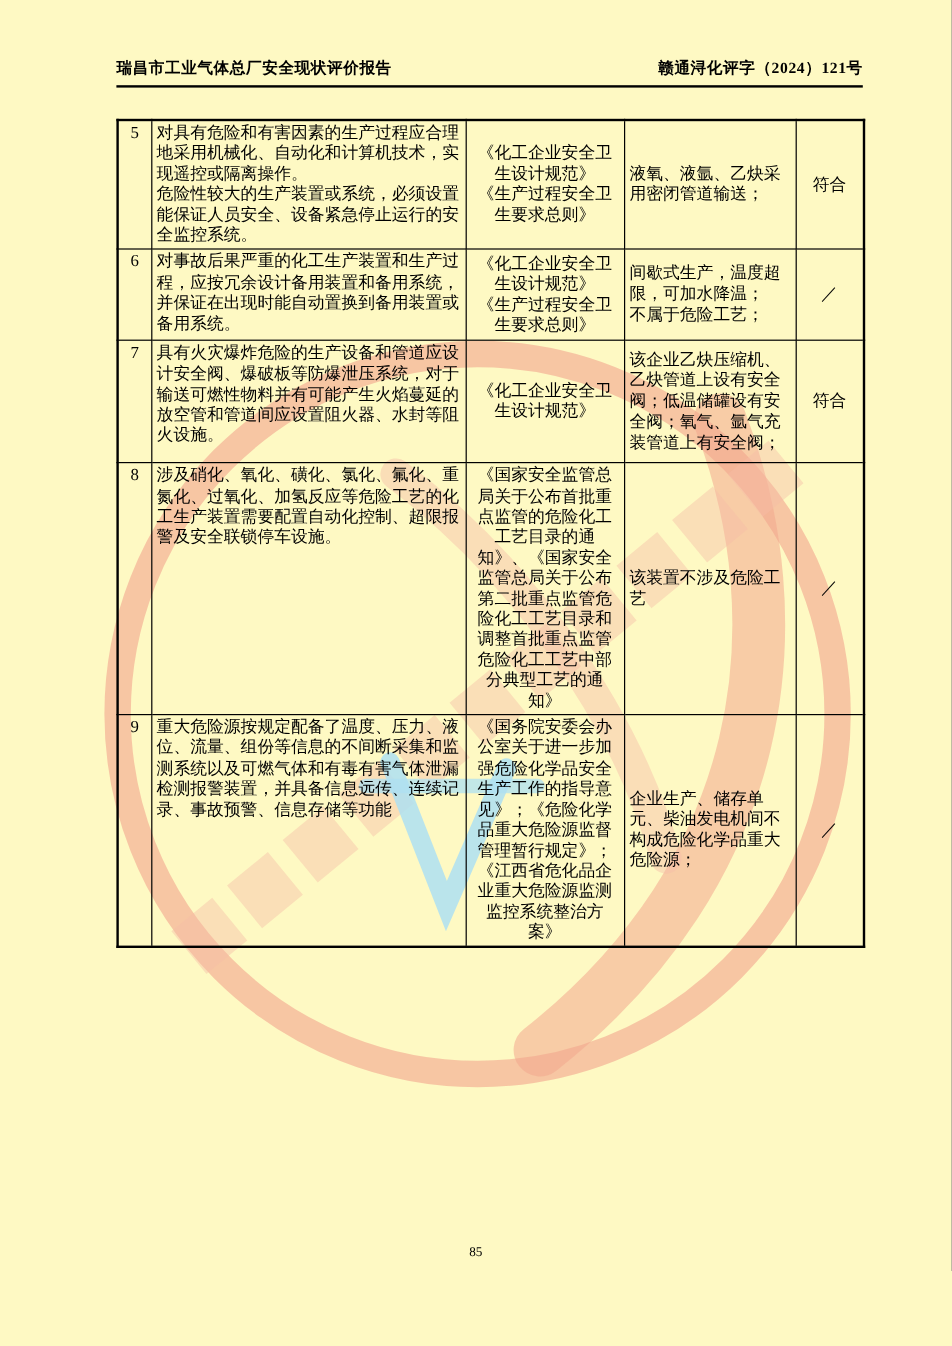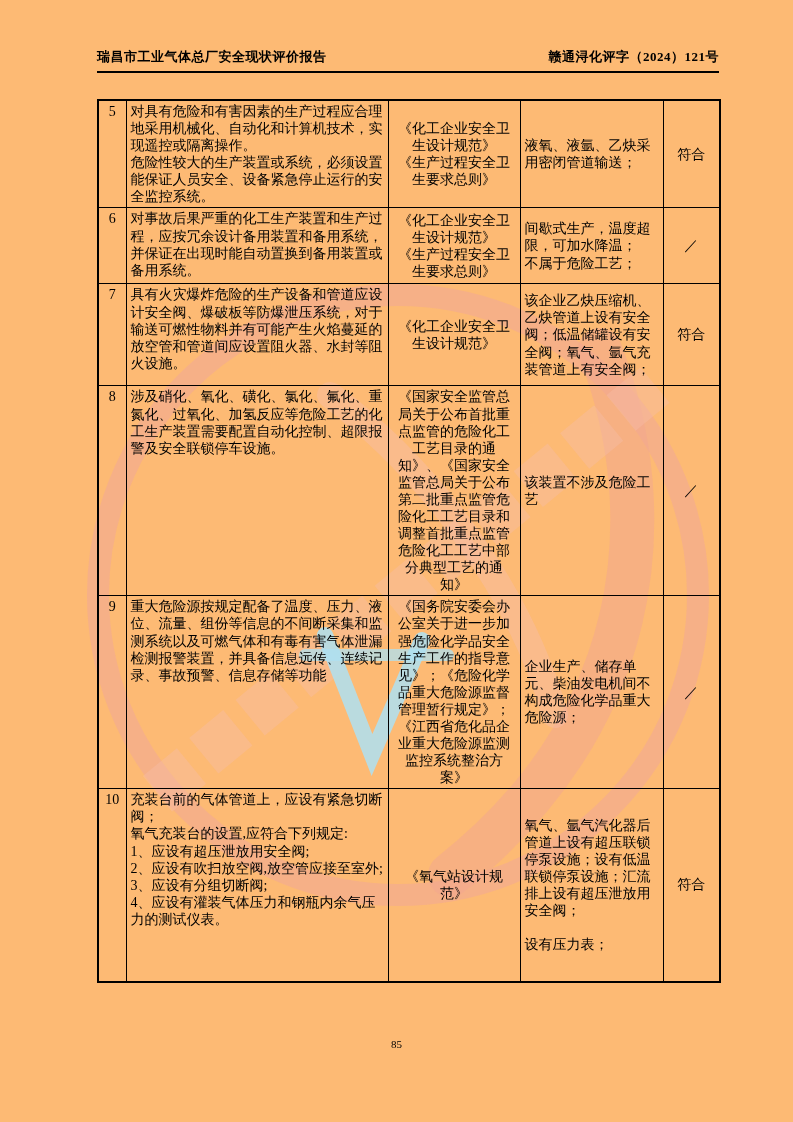--- a/index.html
+++ b/index.html
@@ -1,21 +1,21 @@
 <!DOCTYPE html>
 <html><head>
 <meta charset="utf-8">
 <style>
   * { margin:0; padding:0; box-sizing:border-box; }
   html,body { background:#888; }
   .page {
     position:relative;
     width:793px; height:1122px;
     margin:0 auto;
-    background:#fdba74;
+    background:#fef9c3;
     font-family:"Liberation Serif","DejaVu Serif",serif;
     color:#000;
     overflow:hidden;
   }
   .watermark {
     position:absolute; inset:0;
     z-index:1;
     pointer-events:none;
   }
   .content {
@@ -122,32 +122,18 @@
           <td class="c-eval">该装置不涉及危险工艺</td>
           <td class="c-status">／</td>
         </tr>
         <tr style="height:183px">
           <td class="c-no">9</td>
           <td class="c-content">重大危险源按规定配备了温度、压力、液位、流量、组份等信息的不间断采集和监测系统以及可燃气体和有毒有害气体泄漏检测报警装置，并具备信息远传、连续记录、事故预警、信息存储等功能</td>
           <td class="c-std">《国务院安委会办公室关于进一步加强危险化学品安全生产工作的指导意见》；《危险化学品重大危险源监督管理暂行规定》；《江西省危化品企业重大危险源监测监控系统整治方案》</td>
           <td class="c-eval">企业生产、储存单元、柴油发电机间不构成危险化学品重大危险源；</td>
           <td class="c-status">／</td>
         </tr>
-        <tr style="height:193px">
-          <td class="c-no">10</td>
-          <td class="c-content">充装台前的气体管道上，应设有紧急切断阀；
-氧气充装台的设置,应符合下列规定:
-1、应设有超压泄放用安全阀;
-2、应设有吹扫放空阀,放空管应接至室外;
-3、应设有分组切断阀;
-4、应设有灌装气体压力和钢瓶内余气压力的测试仪表。</td>
-          <td class="c-std">《氧气站设计规范》</td>
-          <td class="c-eval">氧气、氩气汽化器后管道上设有超压联锁停泵设施；设有低温联锁停泵设施；汇流排上设有超压泄放用安全阀；
-
-设有压力表；</td>
-          <td class="c-status">符合</td>
-        </tr>
       </tbody>
     </table>
   </div>
 
   <div class="footer">85</div>
 </div>
 
 </body></html>

